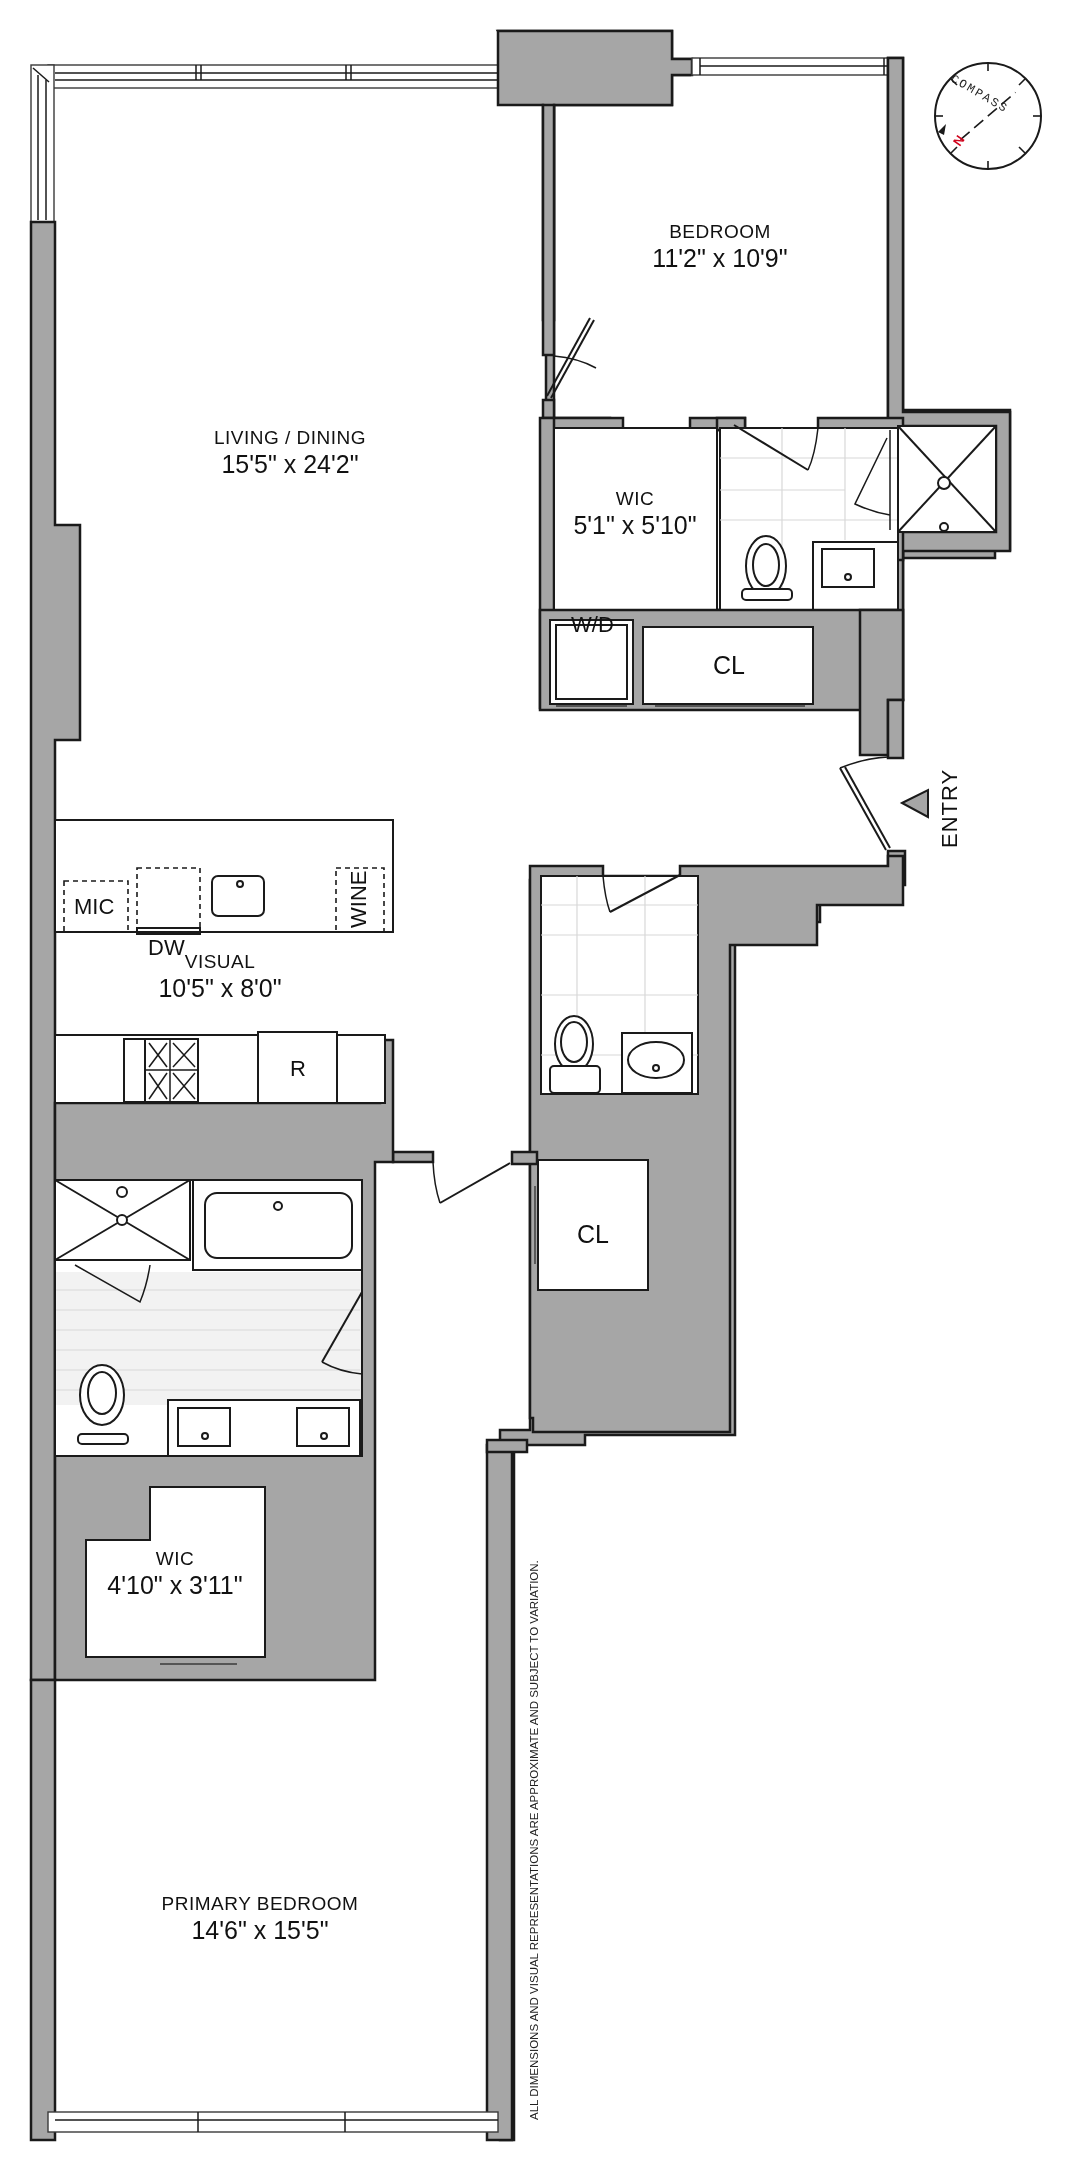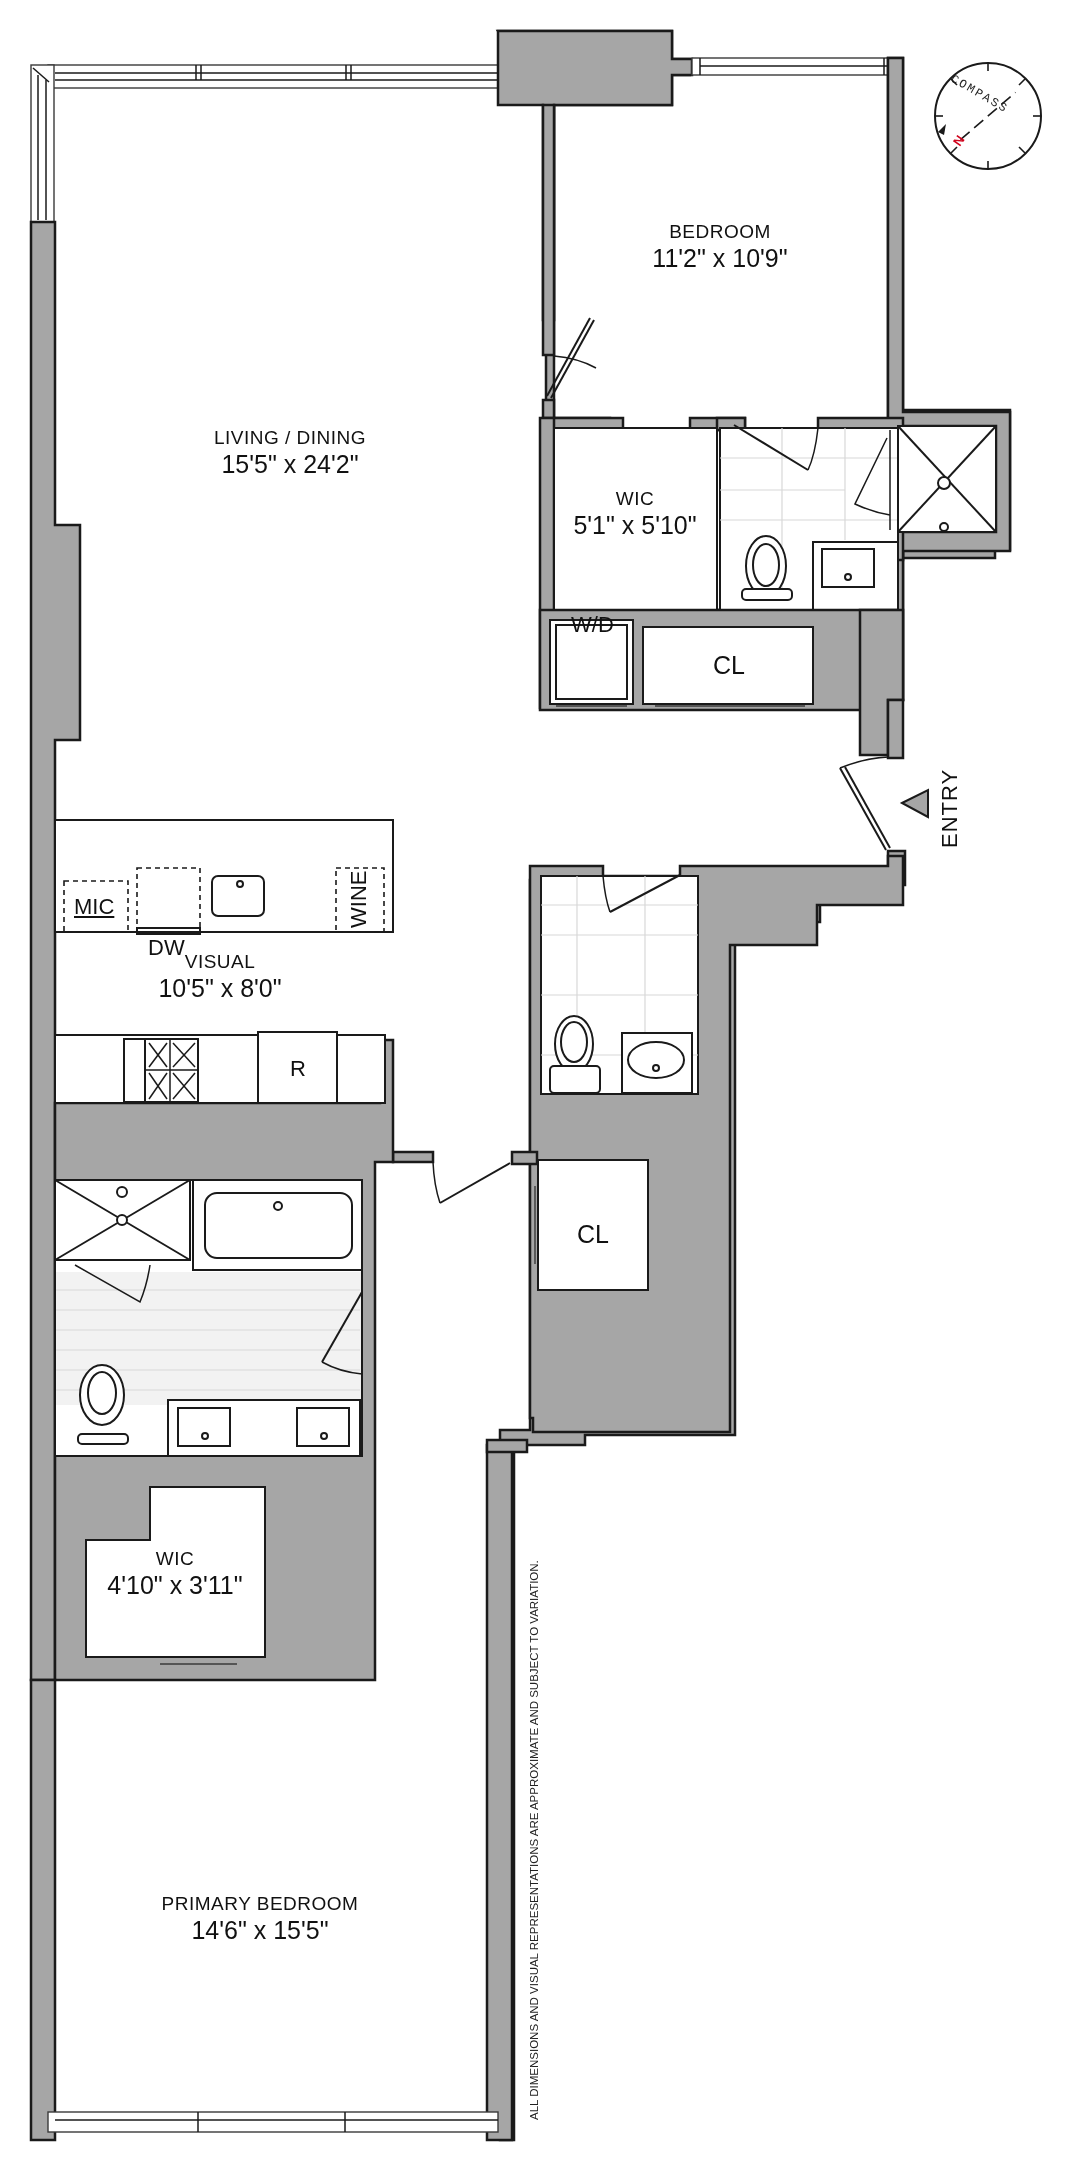--- a/index.html
+++ b/index.html
@@ -265,21 +265,21 @@
   <div class="dim">4'10" x 3'11"</div>
 </div>
 <div class="room-label" style="left:110px; top:1860px; width:300px;margin-top:32px;">
   <div class="name">PRIMARY BEDROOM</div>
   <div class="dim">14'6" x 15'5"</div>
 </div>
 
 <div class="small-label" style="left:571px; top:612px;">W/D</div>
 <div class="small-label" style="left:713px; top:651px; font-size:25px;">CL</div>
 <div class="small-label" style="left:577px; top:1220px; font-size:25px;">CL</div>
-<div class="small-label" style="left:74px; top:894px;text-decoration:underline;">MIC</div>
+<div class="small-label" style="left:74px; top:894px;">MIC</div>
 <div class="small-label" style="left:148px; top:935px;">DW</div>
 <div class="small-label vert" style="left:346px; top:928px;">WINE</div>
 <div class="small-label" style="left:290px; top:1056px;">R</div>
 
 <div class="vert entry" style="left:937px; top:848px;">ENTRY</div>
 
 <div class="vert disclaimer" style="left:528px; top:2120px;">ALL DIMENSIONS AND VISUAL REPRESENTATIONS ARE APPROXIMATE AND SUBJECT TO VARIATION.</div>
 
 <div class="vert" style="left:950px; top:140px; color:#d0021b; font-size:13px; font-weight:bold; transform:rotate(-55deg);">N</div>
 <div style="position:absolute; left:955px; top:72px; font-family:'Liberation Mono', monospace; font-size:12px; letter-spacing:2px; color:#222; transform:rotate(30deg); transform-origin:left top;">COMPASS</div>

